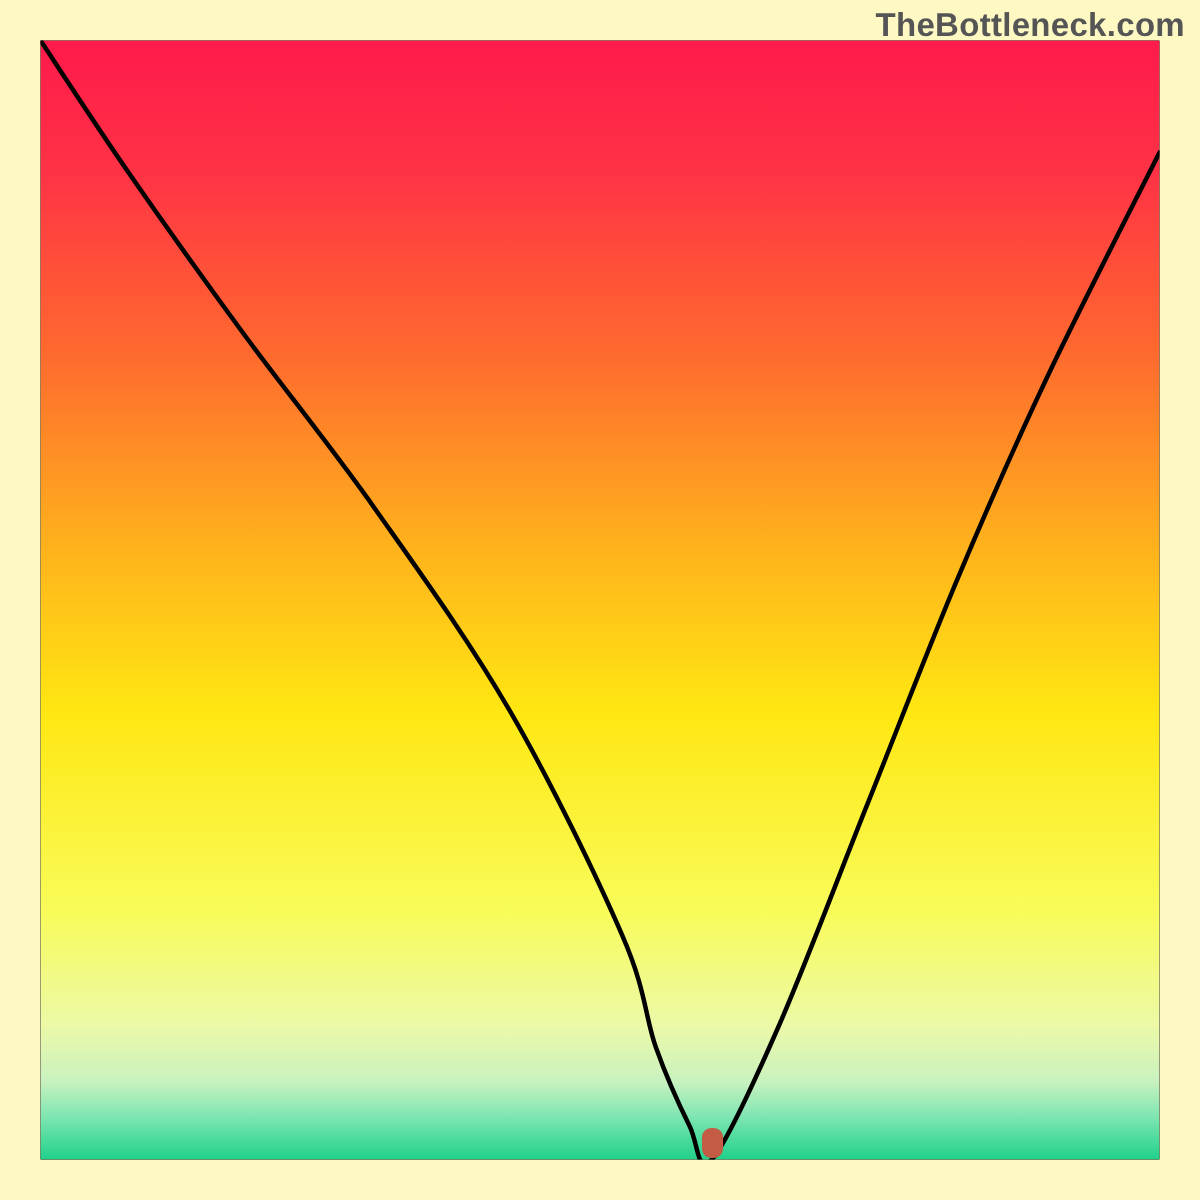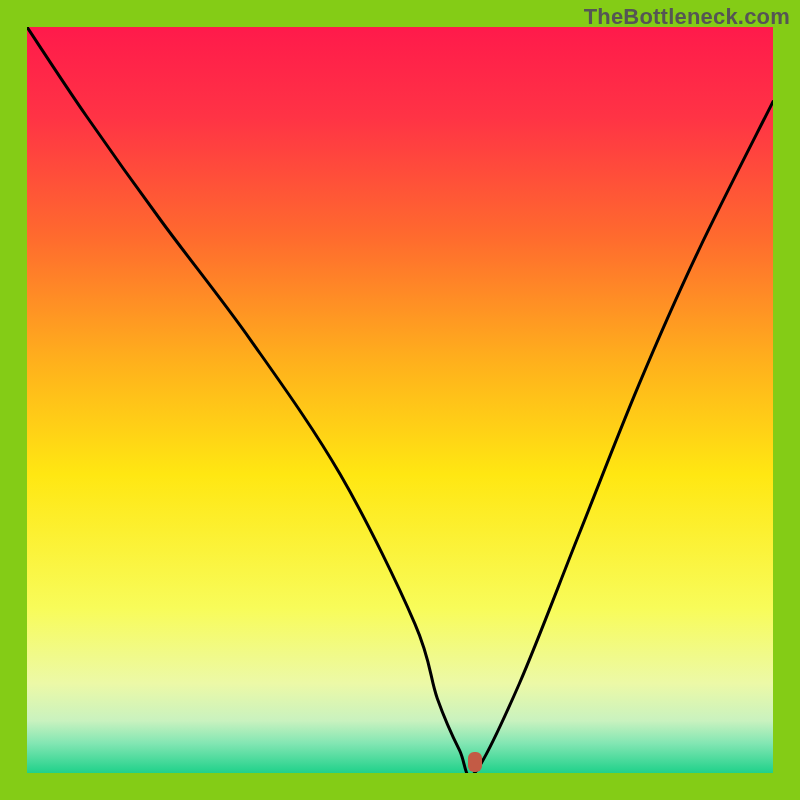--- a/index.html
+++ b/index.html
@@ -8,21 +8,21 @@
     width: 800px;
     height: 800px;
     background: #000;
     font-family: Arial, Helvetica, sans-serif;
     overflow: hidden;
   }
   .outer {
     position: relative;
     width: 800px;
     height: 800px;
-    background: #84cc16;
+    background: #fef9c3;
   }
   .watermark {
     position: absolute;
     top: 4px;
     right: 10px;
     color: #555;
     font-size: 22px;
     font-weight: 600;
     letter-spacing: 0.2px;
     z-index: 10;

